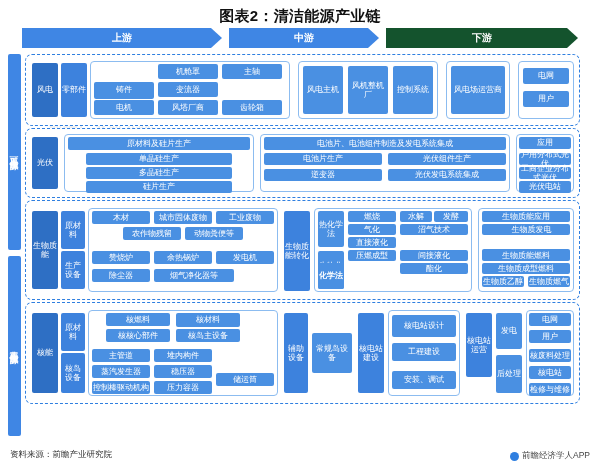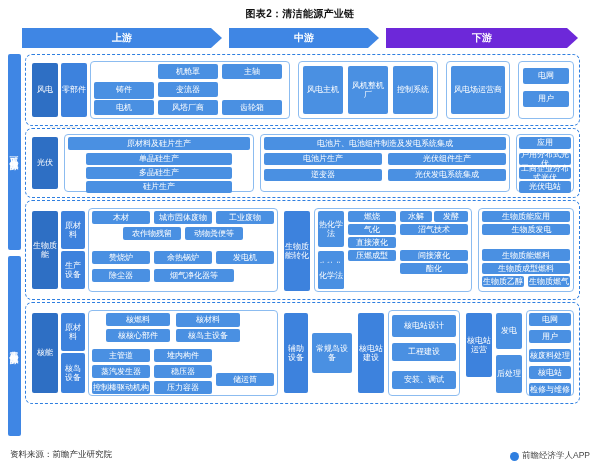--- a/index.html
+++ b/index.html
@@ -6,21 +6,21 @@
   body{
     width:600px;height:469px;
     background:#ffffff;
     font-family:"Liberation Sans","DejaVu Sans",sans-serif;
     color:#1a1a1a;
     position:relative;
     overflow:hidden;
   }
   .title{
     text-align:center;
-    font-size:10px;
+    font-size:15px;
     font-weight:bold;
     color:#111;
     padding-top:7px;
     letter-spacing:.3px;
   }
   .canvas{
     position:absolute;
     left:8px;top:26px;
     width:584px;height:412px;
   }
@@ -35,21 +35,21 @@
     background:#2f7fe0;
     color:#fff;
     font-size:10px;
     font-weight:bold;
     display:flex;align-items:center;justify-content:center;
     margin-right:7px;
     clip-path:polygon(0 0, calc(100% - 11px) 0, 100% 50%, calc(100% - 11px) 100%, 0 100%);
   }
   .arrow.a1{flex:0 0 200px;background:#3f86e4;}
   .arrow.a2{flex:0 0 150px;background:#3f86e4;}
-  .arrow.a3{flex:1 1 auto;background:#6d28d9;margin-right:0;}
+  .arrow.a3{flex:1 1 auto;background:#14532d;margin-right:0;}
   
   .vlabel{
     position:absolute;left:0;width:13px;
     background:#3f86e4;color:#fff;
     font-size:8.5px;font-weight:bold;
     display:flex;align-items:center;justify-content:center;
     writing-mode:vertical-rl;
     letter-spacing:1px;
     border-radius:2px;
   }
@@ -201,21 +201,21 @@
     <div class="cell" style="left:292px;top:50px;width:26px;height:38px;">生物化学法</div>
     <div class="cell" style="left:322px;top:10px;width:48px;height:11px;">燃烧</div>
     <div class="cell" style="left:322px;top:23px;width:48px;height:11px;">气化</div>
     <div class="cell" style="left:322px;top:36px;width:48px;height:11px;">直接液化</div>
     <div class="cell" style="left:322px;top:49px;width:48px;height:11px;">压燃成型</div>
     <div class="cell" style="left:374px;top:10px;width:32px;height:11px;">水解</div>
     <div class="cell" style="left:408px;top:10px;width:34px;height:11px;">发酵</div>
     <div class="cell" style="left:374px;top:23px;width:68px;height:11px;">沼气技术</div>
     <div class="cell" style="left:374px;top:49px;width:68px;height:11px;">间接液化</div>
     <div class="cell" style="left:374px;top:62px;width:68px;height:11px;">酯化</div>
-    <div class="cell" style="left:292px;top:62px;width:26px;height:26px;background:#4a90e2;">化学法</div>
+    <div class="cell" style="left:292px;top:62px;width:26px;height:26px;background:#4a90e2;font-weight:bold;">化学法</div>
 
     <div class="group" style="left:452px;top:7px;width:96px;height:84px;"></div>
     <div class="cell" style="left:456px;top:10px;width:88px;height:11px;">生物质能应用</div>
     <div class="cell" style="left:456px;top:23px;width:88px;height:11px;padding-left:12px;">生物质发电</div>
     <div class="cell" style="left:456px;top:48px;width:88px;height:11px;">生物质能供热</div>
     <div class="cell" style="left:456px;top:49px;width:88px;height:11px;">生物质能燃料</div>
     <div class="cell" style="left:456px;top:62px;width:88px;height:11px;">生物质成型燃料</div>
     <div class="cell" style="left:456px;top:75px;width:42px;height:11px;">生物质乙醇</div>
     <div class="cell" style="left:502px;top:75px;width:42px;height:11px;">生物质燃气</div>
   </div>

